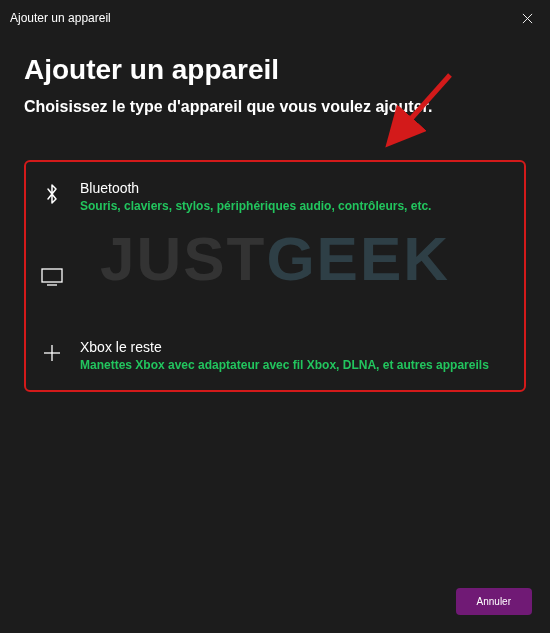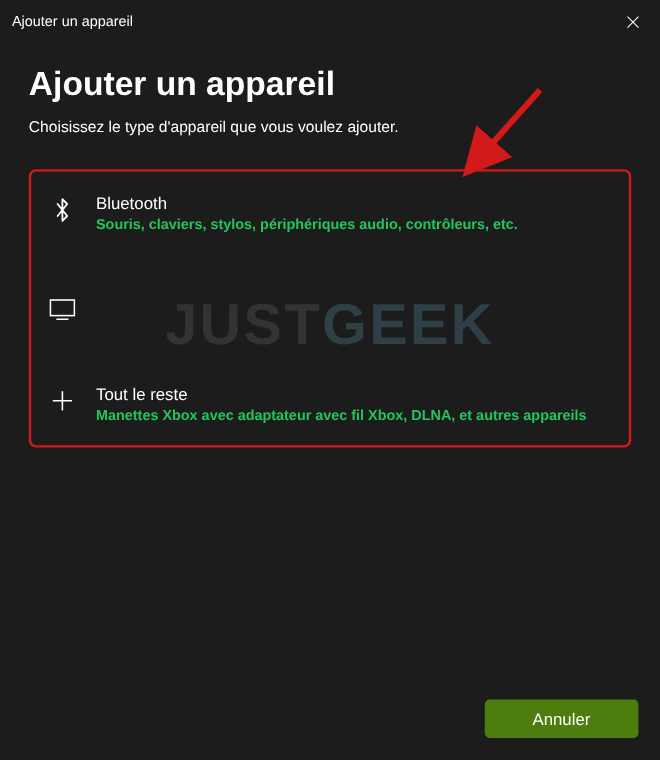--- a/index.html
+++ b/index.html
@@ -42,23 +42,24 @@
     .content {
       padding: 18px 24px 0 24px;
     }
     .heading {
       font-size: 28px;
       font-weight: 600;
       color: #ffffff;
       margin-bottom: 12px;
     }
     .subheading {
-      font-size: 13px;
-      color: #ffffff;
-      margin-bottom: 28px;
+      font-size: 16px;
+      color: #ffffff;
+      margin-bottom: 44px;
+      font-weight: bold;
     }
     .options-box {
       border: 2px solid #d31a1a;
       border-radius: 6px;
       padding: 4px 0;
     }
     .option {
       display: flex;
       align-items: flex-start;
       padding: 14px 14px;
@@ -90,35 +91,35 @@
     }
     .separator {
       height: 22px;
     }
     .footer {
       position: absolute;
       bottom: 18px;
       right: 18px;
     }
     .cancel-btn {
-      background: #4d7c0f;
+      background: #701a75;
       color: #ffffff;
       border: none;
-      font-size: 14px;
-      padding: 8px 40px;
+      font-size: 10px;
+      padding: 8px 21px;
       border-radius: 4px;
       cursor: pointer;
       font-family: inherit;
     }
     .watermark {
       position: absolute;
-      top: 244px;
+      top: 223px;
       left: 50%;
       transform: translateX(-50%);
-      font-size: 48px;
+      font-size: 62px;
       font-weight: 800;
       letter-spacing: 2px;
       color: rgba(120, 120, 120, 0.25);
       pointer-events: none;
       white-space: nowrap;
     }
     .watermark .just {
       color: rgba(120, 120, 120, 0.25);
     }
     .watermark .geek {
@@ -182,21 +183,21 @@
     <div class="separator"></div>
 
     <div class="option">
       <div class="option-icon">
         <svg width="20" height="20" viewBox="0 0 20 20">
           <line x1="10" y1="2" x2="10" y2="18" stroke="#ffffff" stroke-width="1.3"></line>
           <line x1="2" y1="10" x2="18" y2="10" stroke="#ffffff" stroke-width="1.3"></line>
         </svg>
       </div>
       <div class="option-text">
-        <div class="option-title">Tout le reste</div>
+        <div class="option-title">Xbox le reste</div>
         <div class="option-desc">Manettes Xbox avec adaptateur avec fil Xbox, DLNA, et autres appareils</div>
       </div>
     </div>
 
   </div>
 </div>
 
 <svg class="arrow" width="80" height="90">
   <defs>
     <marker id="arrowhead" markerWidth="8" markerHeight="8" refX="6" refY="4" orient="auto">

